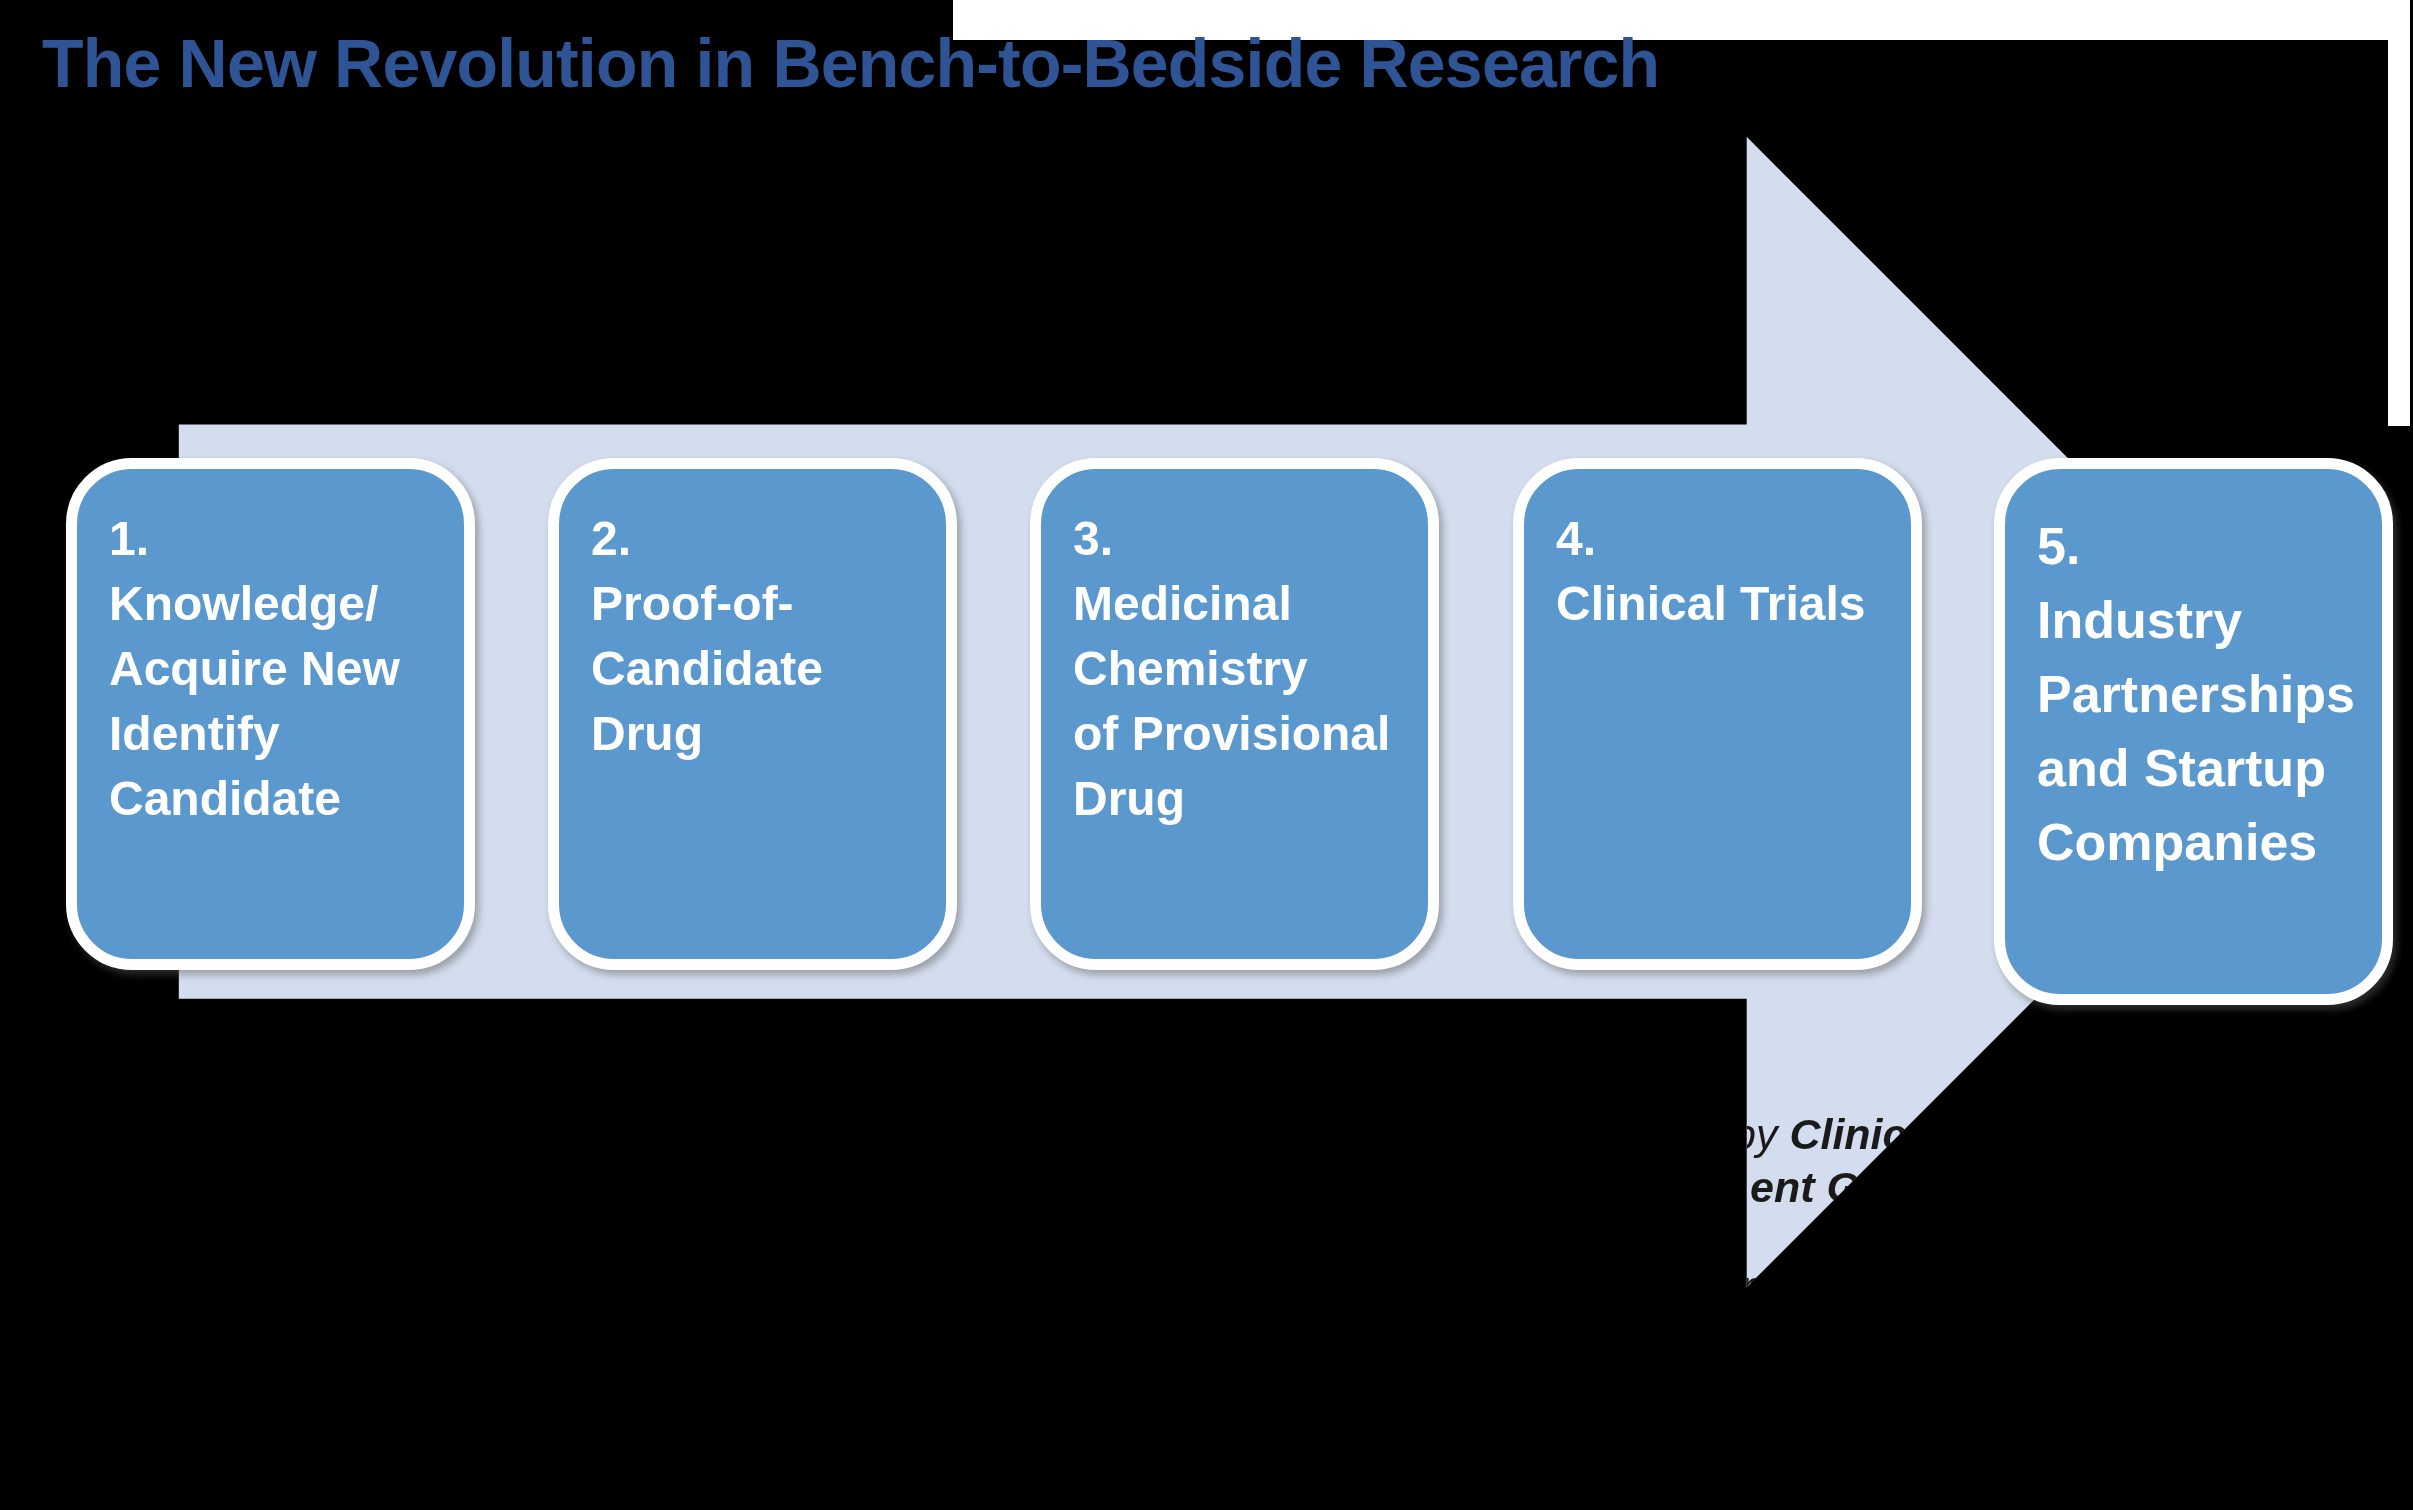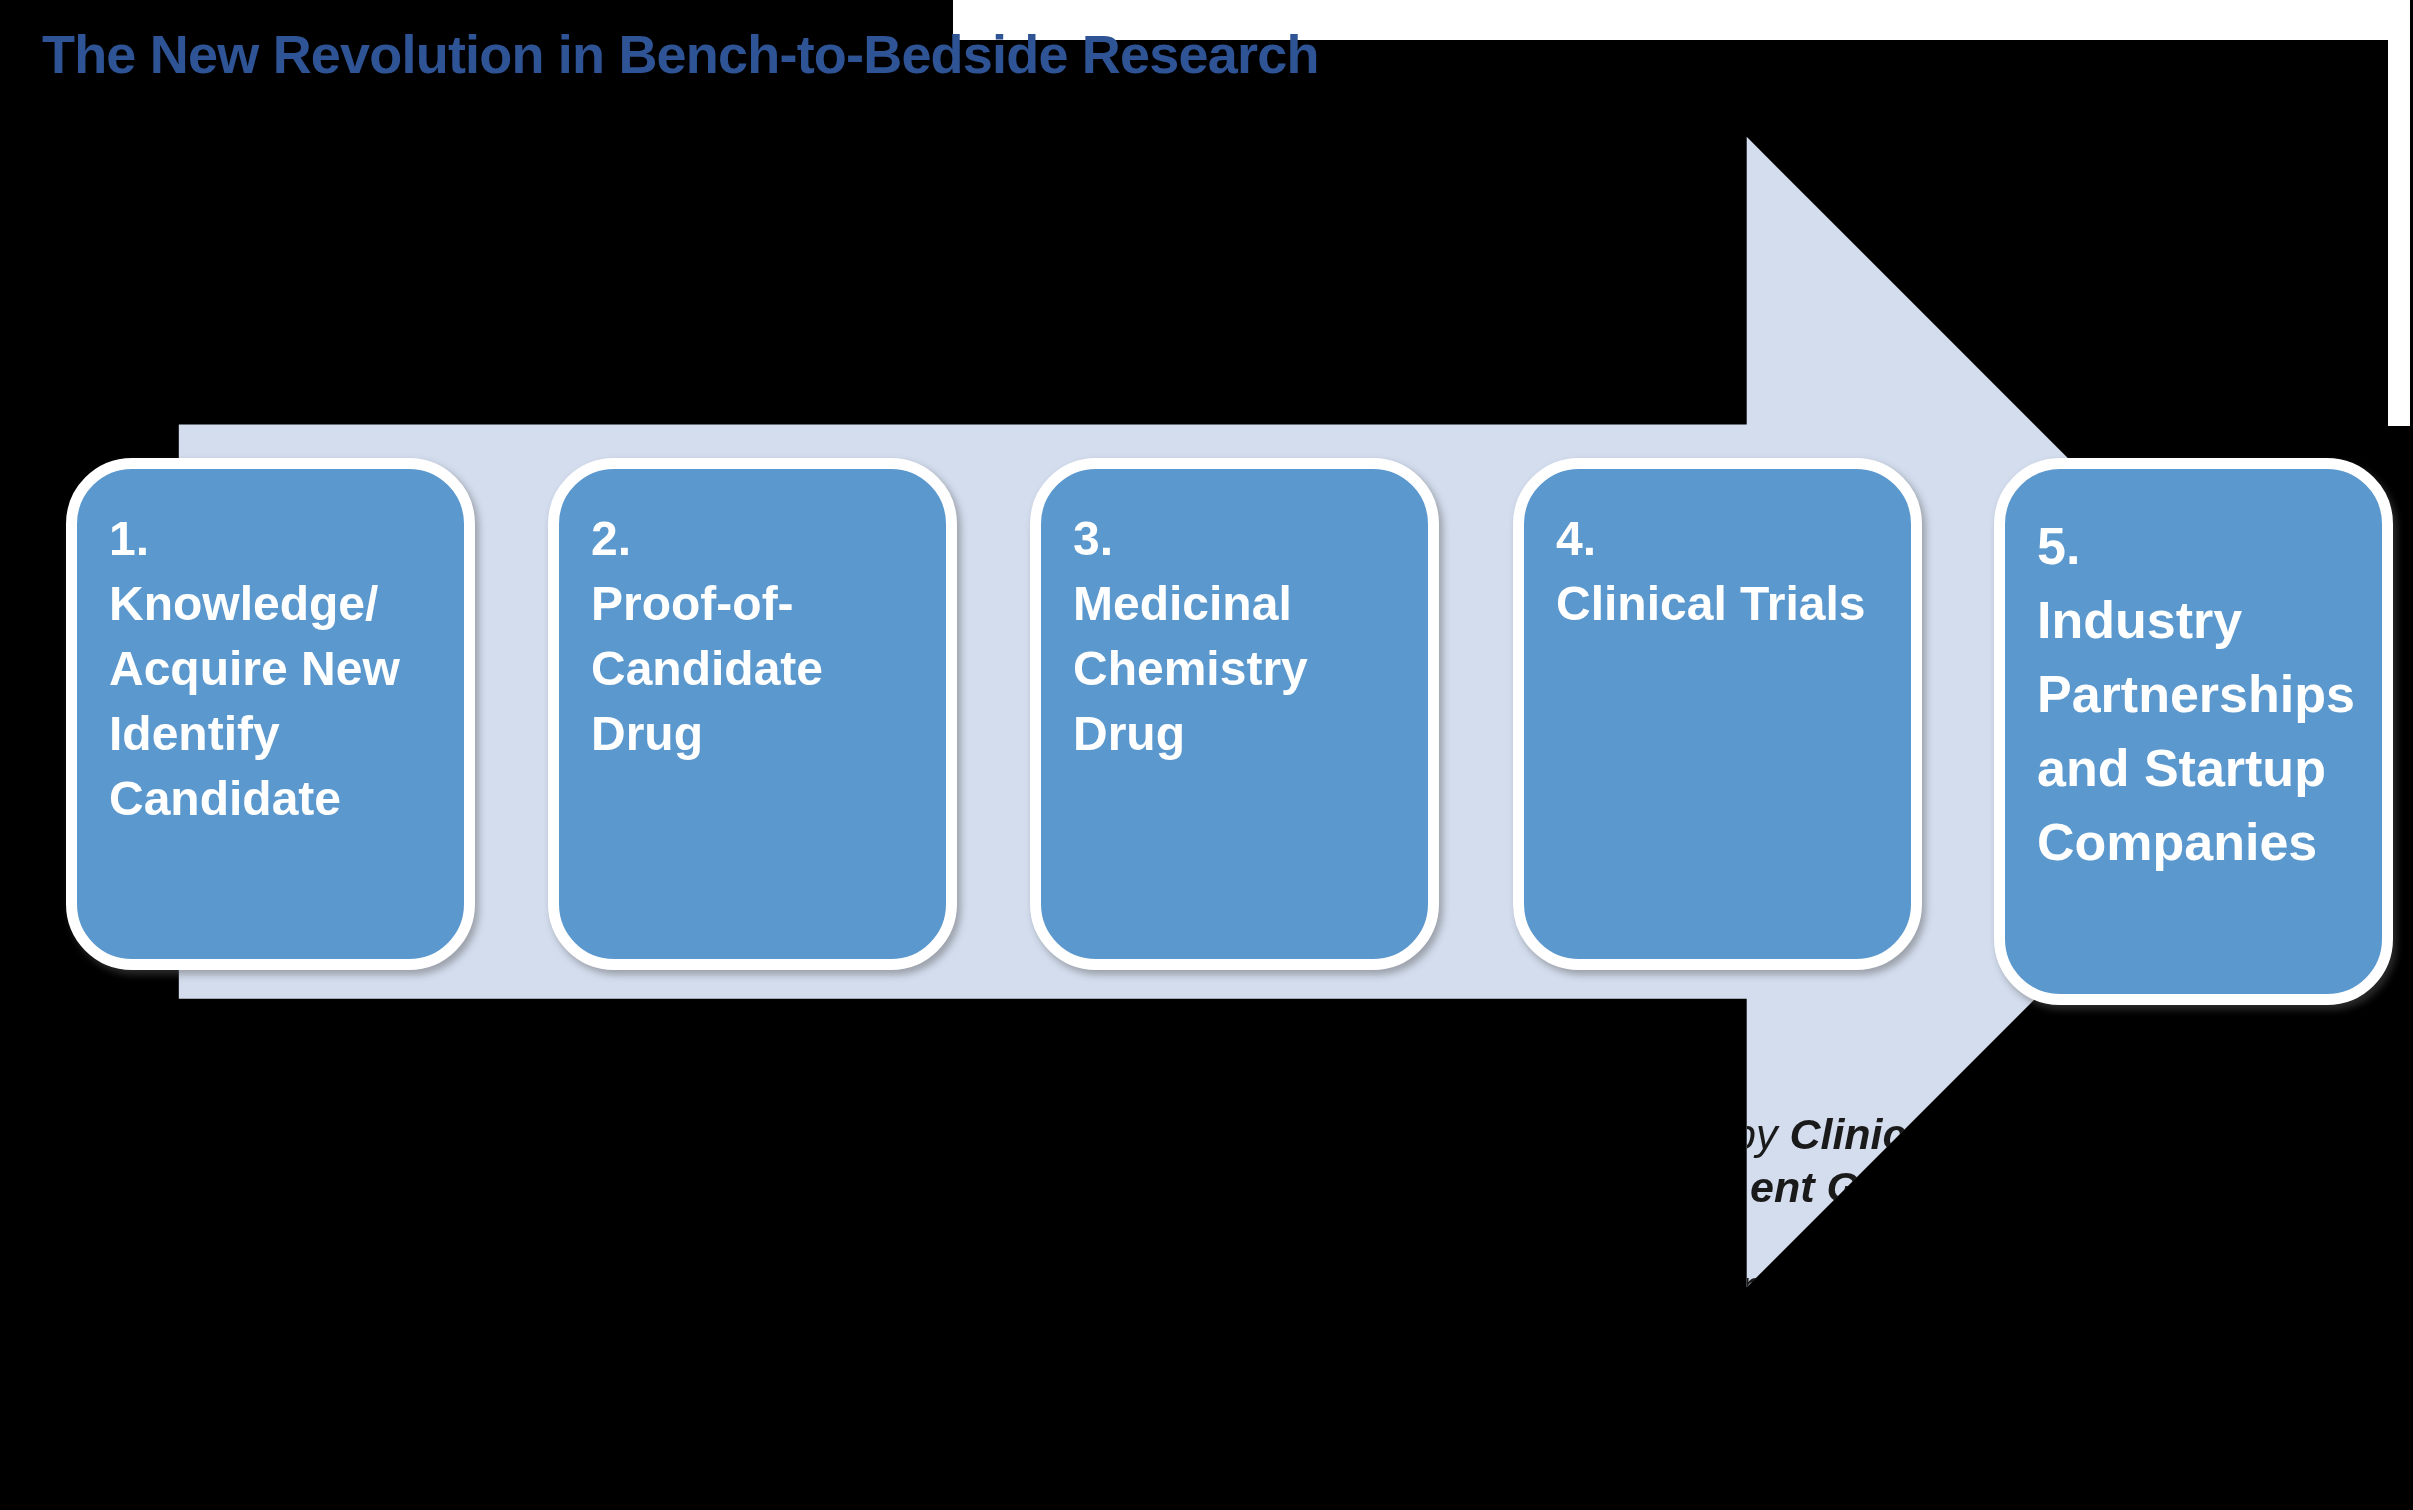--- a/index.html
+++ b/index.html
@@ -10,21 +10,21 @@
   }
   .abs{position:absolute;}
 
   
   .white-remnant{background:#ffffff;}
 
   
   .title{
     left:42px;top:18.6px;width:2278px;
     color:#2f5496;
-    font-size:54px;font-weight:700;letter-spacing:-0.8px;line-height:1.3;
+    font-size:68px;font-weight:700;letter-spacing:-0.8px;line-height:1.3;
     white-space:nowrap;
   }
 
   
   .arrow-svg{left:0;top:0;}
 
   
   .stage{
     top:458px;height:512px;
     background:#5b98ce;
@@ -94,20 +94,21 @@
     <div>Candidate</div>
     <div>Drug</div>
   </div>
 </div>
 
 <div class="abs stage" style="left:1030px;width:409px;">
   <div class="stage-text">
     <div>3.</div>
     <div>Medicinal</div>
     <div>Chemistry</div>
+    <div>of Provisional</div>
     <div>Drug</div>
   </div>
 </div>
 
 <div class="abs stage" style="left:1513px;width:409px;">
   <div class="stage-text">
     <div>4.</div>
     <div>Clinical Trials</div>
   </div>
 </div>

